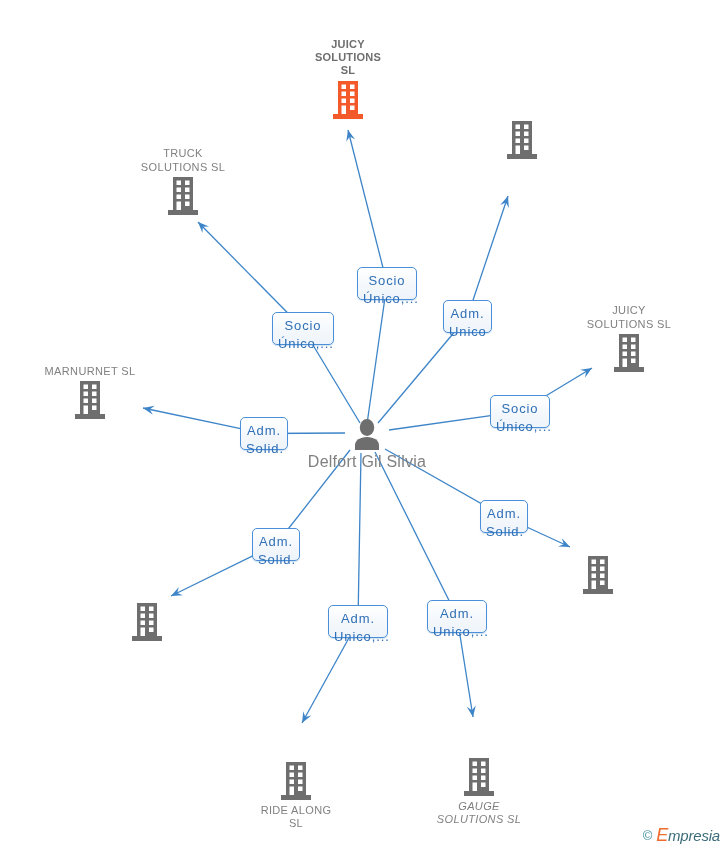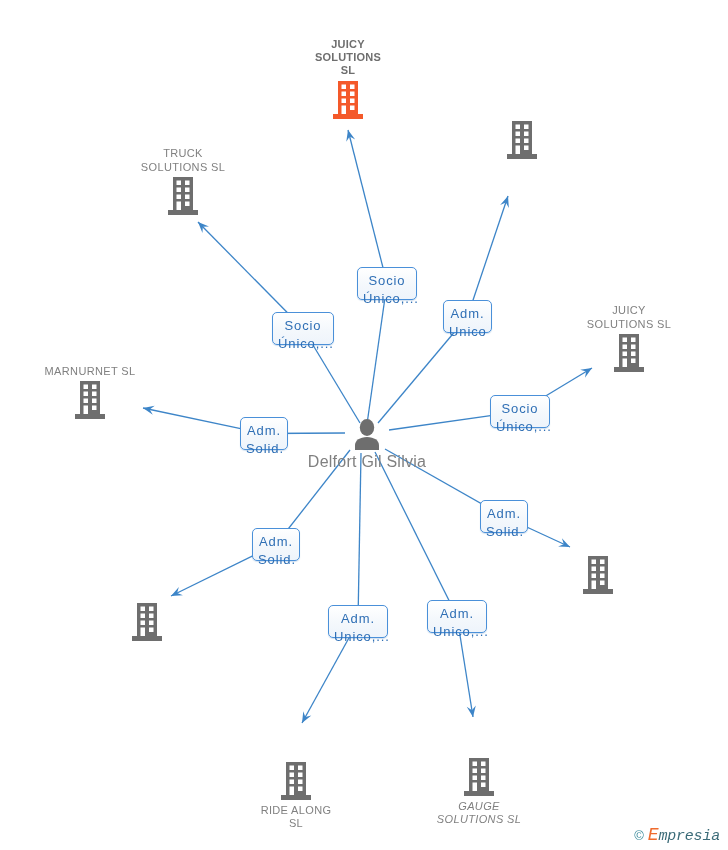--- a/index.html
+++ b/index.html
@@ -88,21 +88,21 @@
     display: flex;
     align-items: center;
     gap: 4px;
   }
   #watermark .copy {
     color: #3b8c9c;
     font-size: 13px;
     line-height: 1;
   }
   #watermark .brand {
-    font-family: Liberation Mono, monospace;
+    font-family: Liberation Sans, sans-serif;
     font-style: italic;
     font-size: 15px;
     line-height: 1;
     color: #3b6b78;
     letter-spacing: -0.2px;
   }
   #watermark .brand .cap {
     color: #ef6b2e;
     font-size: 18px;
   }

